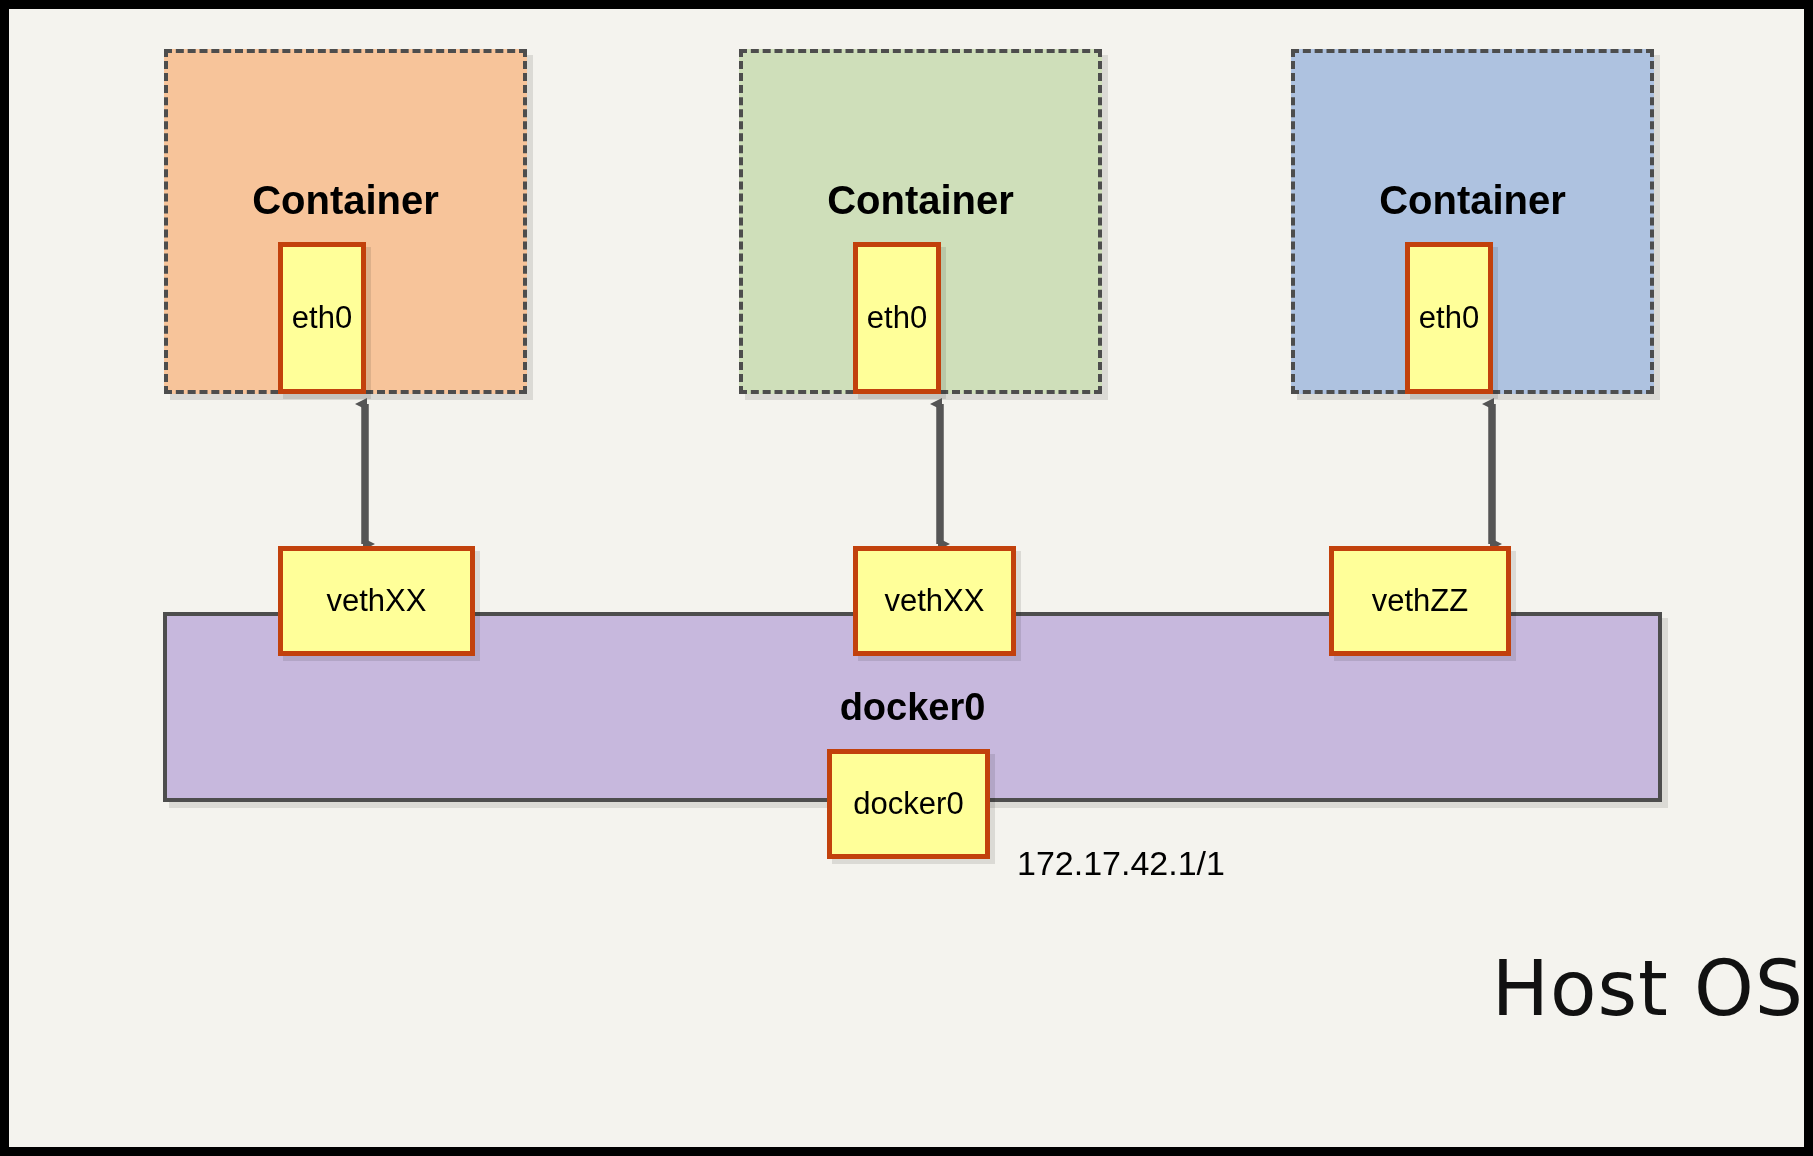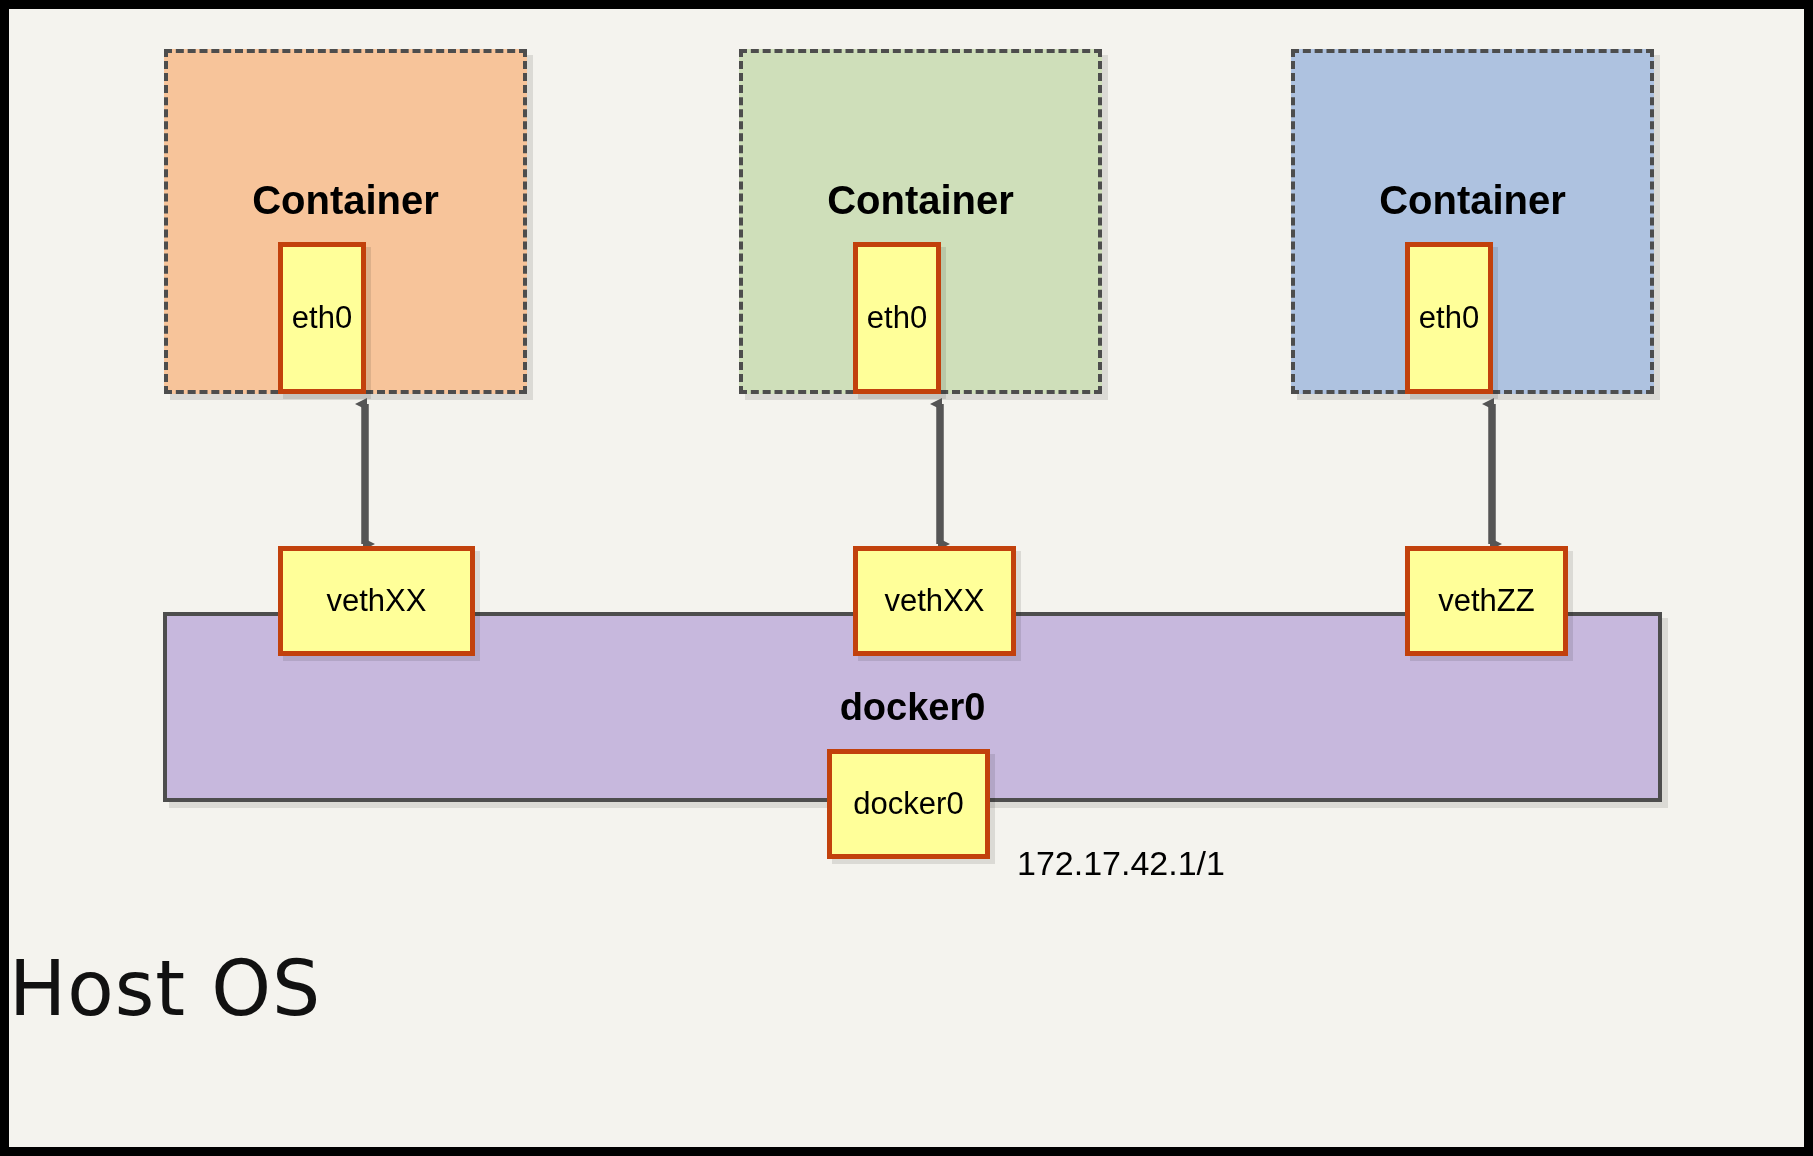--- a/index.html
+++ b/index.html
@@ -93,21 +93,21 @@
   .ip-label {
     position: absolute;
     font-size: 34px;
     color: #000000;
     font-family: "Liberation Sans", sans-serif;
     white-space: nowrap;
   }
   .host-os {
     position: absolute;
     left: 0; right: 0;
-    text-align: left;
+    text-align: right;
     font-size: 76px;
     color: #111111;
     font-family: "DejaVu Sans", sans-serif;
     font-weight: 400;
     letter-spacing: 1px;
   }
 </style>
 </head>
 <body>
 
@@ -163,21 +163,21 @@
     </div>
 
     <div class="note" style="left:269px; top:537px; width:197px; height:110px;">
       <span>vethXX</span>
     </div>
 
     <div class="note" style="left:844px; top:537px; width:163px; height:110px;">
       <span>vethXX</span>
     </div>
 
-    <div class="note" style="left:1396px; top:537px; width:163px; height:110px;">
+    <div class="note" style="left:1320px; top:537px; width:182px; height:110px;">
       <span>vethZZ</span>
     </div>
 
     <div class="note" style="left:818px; top:740px; width:163px; height:110px;">
       <span>docker0</span>
     </div>
 
     <div class="ip-label" style="left:1008px; top:835px;">172.17.42.1/1</div>
 
     <div class="host-os" style="top:935px;">Host OS</div>

